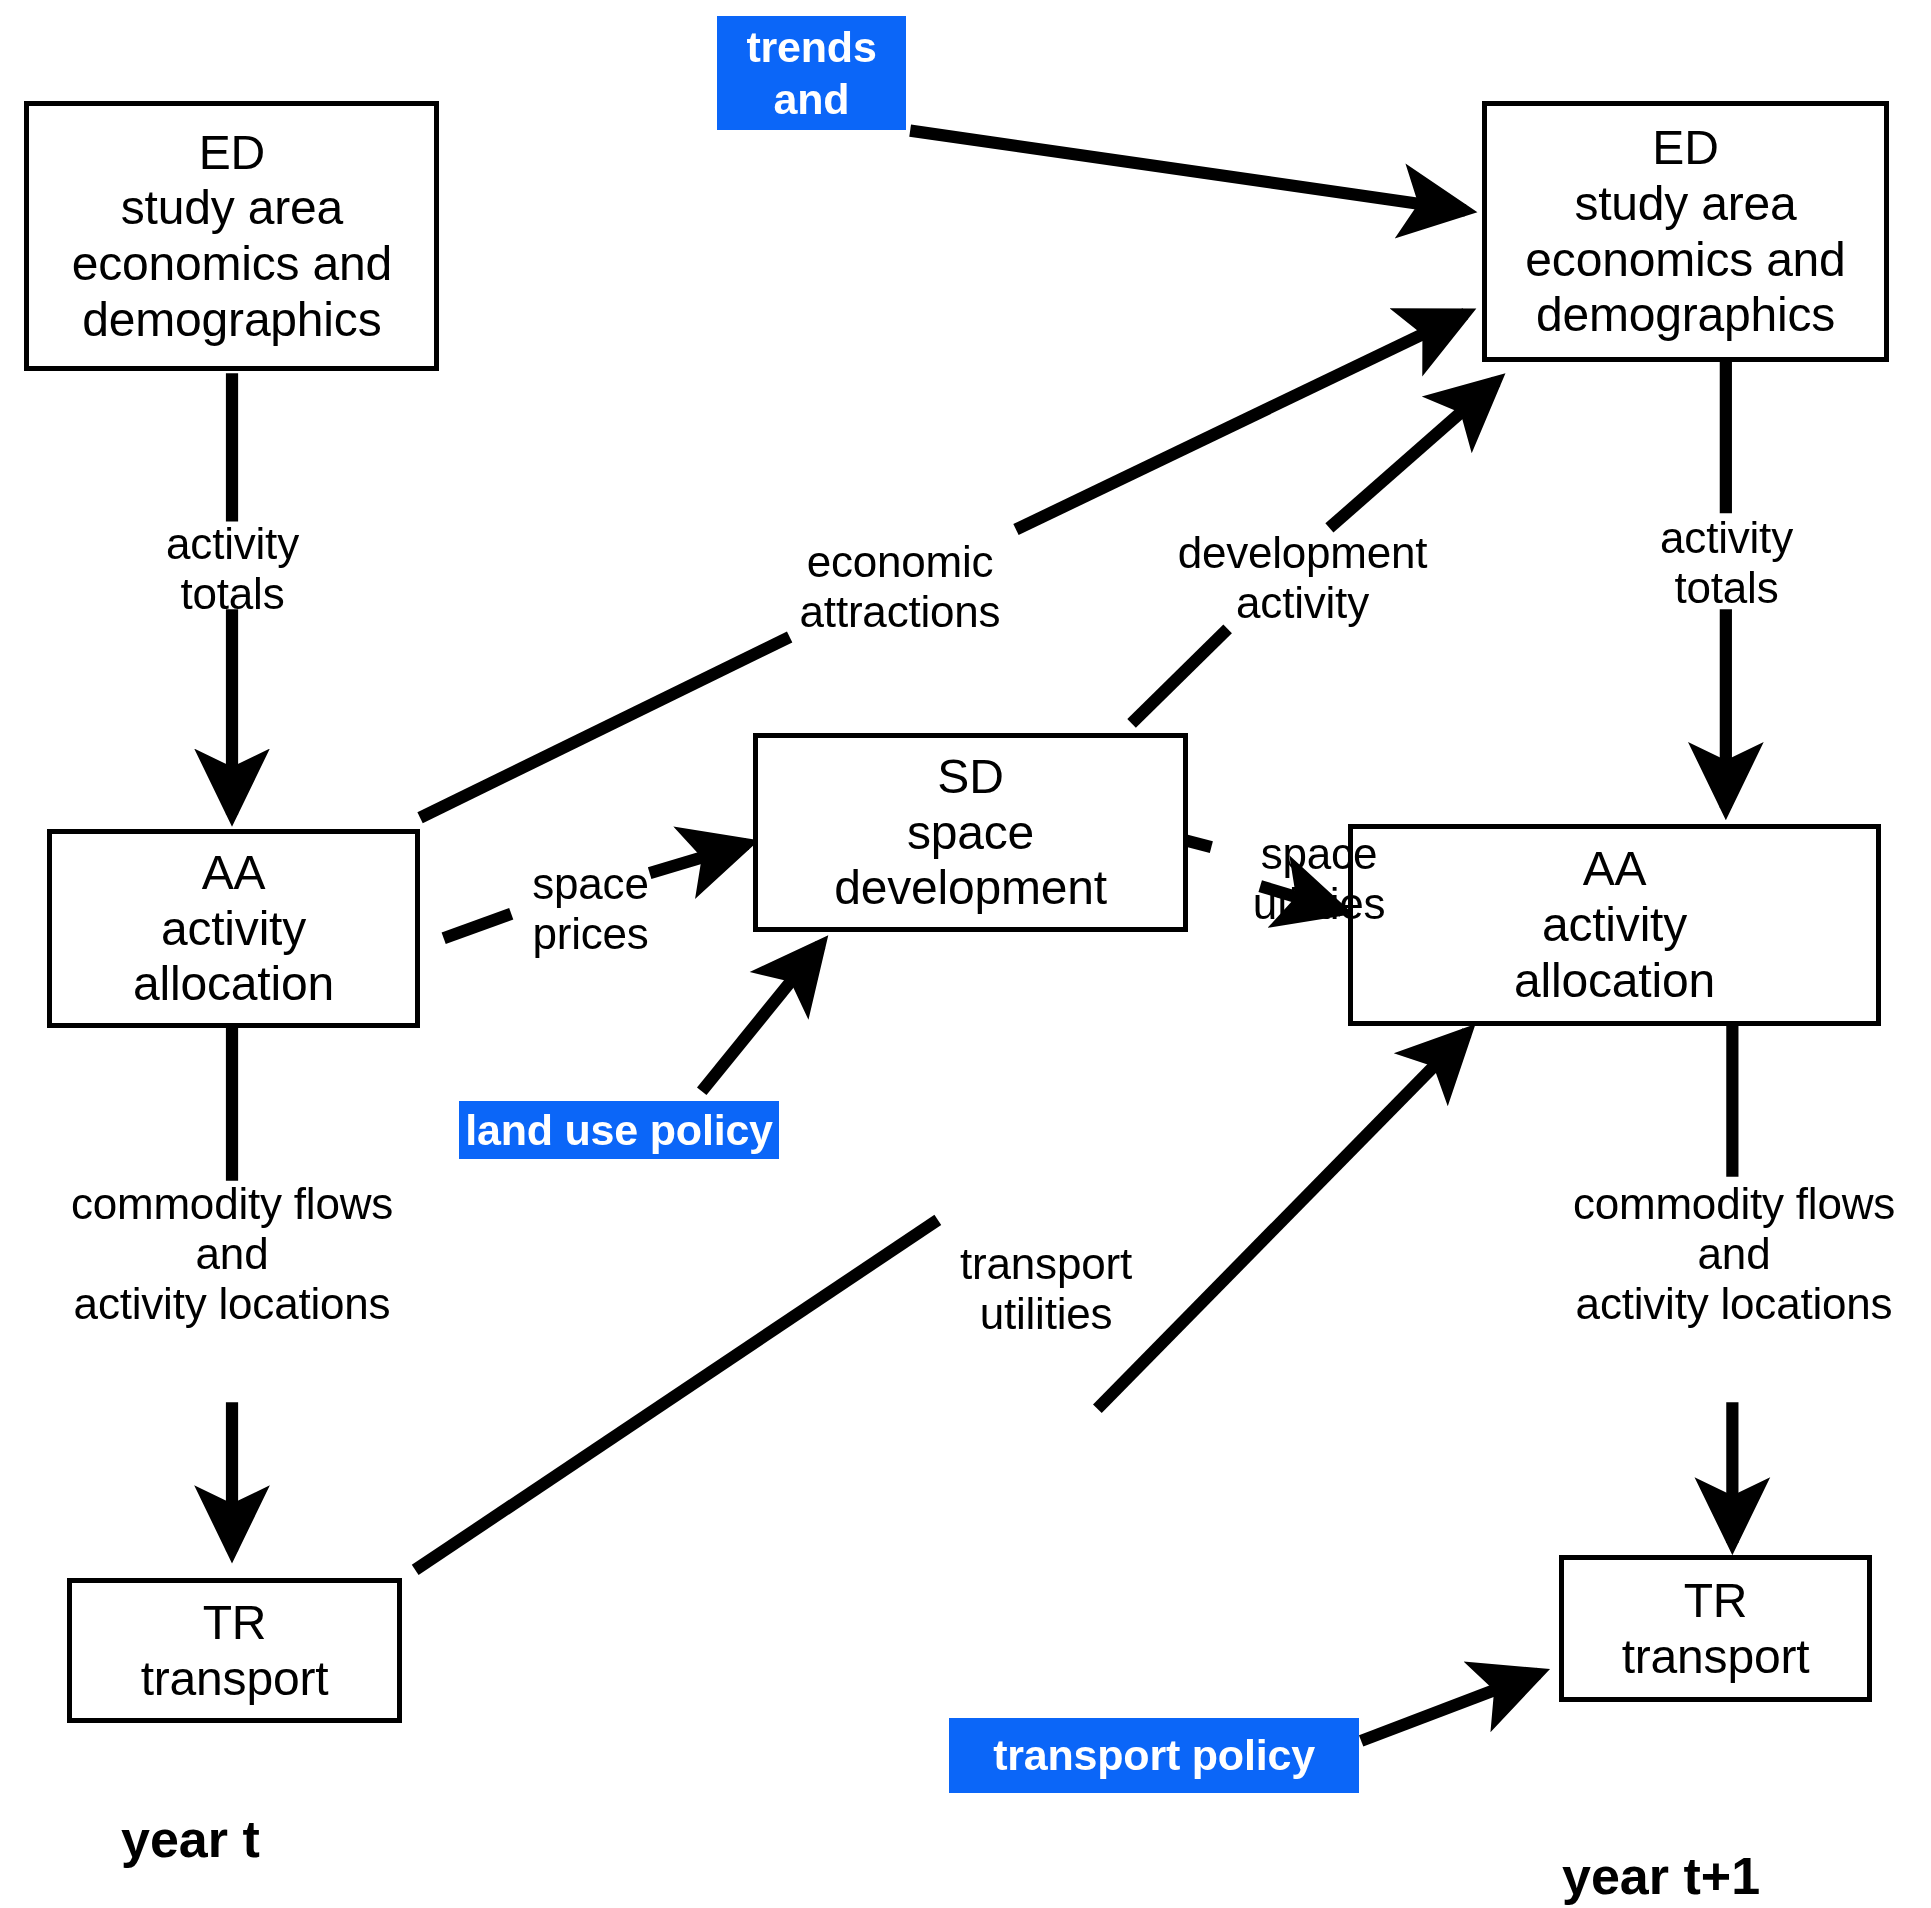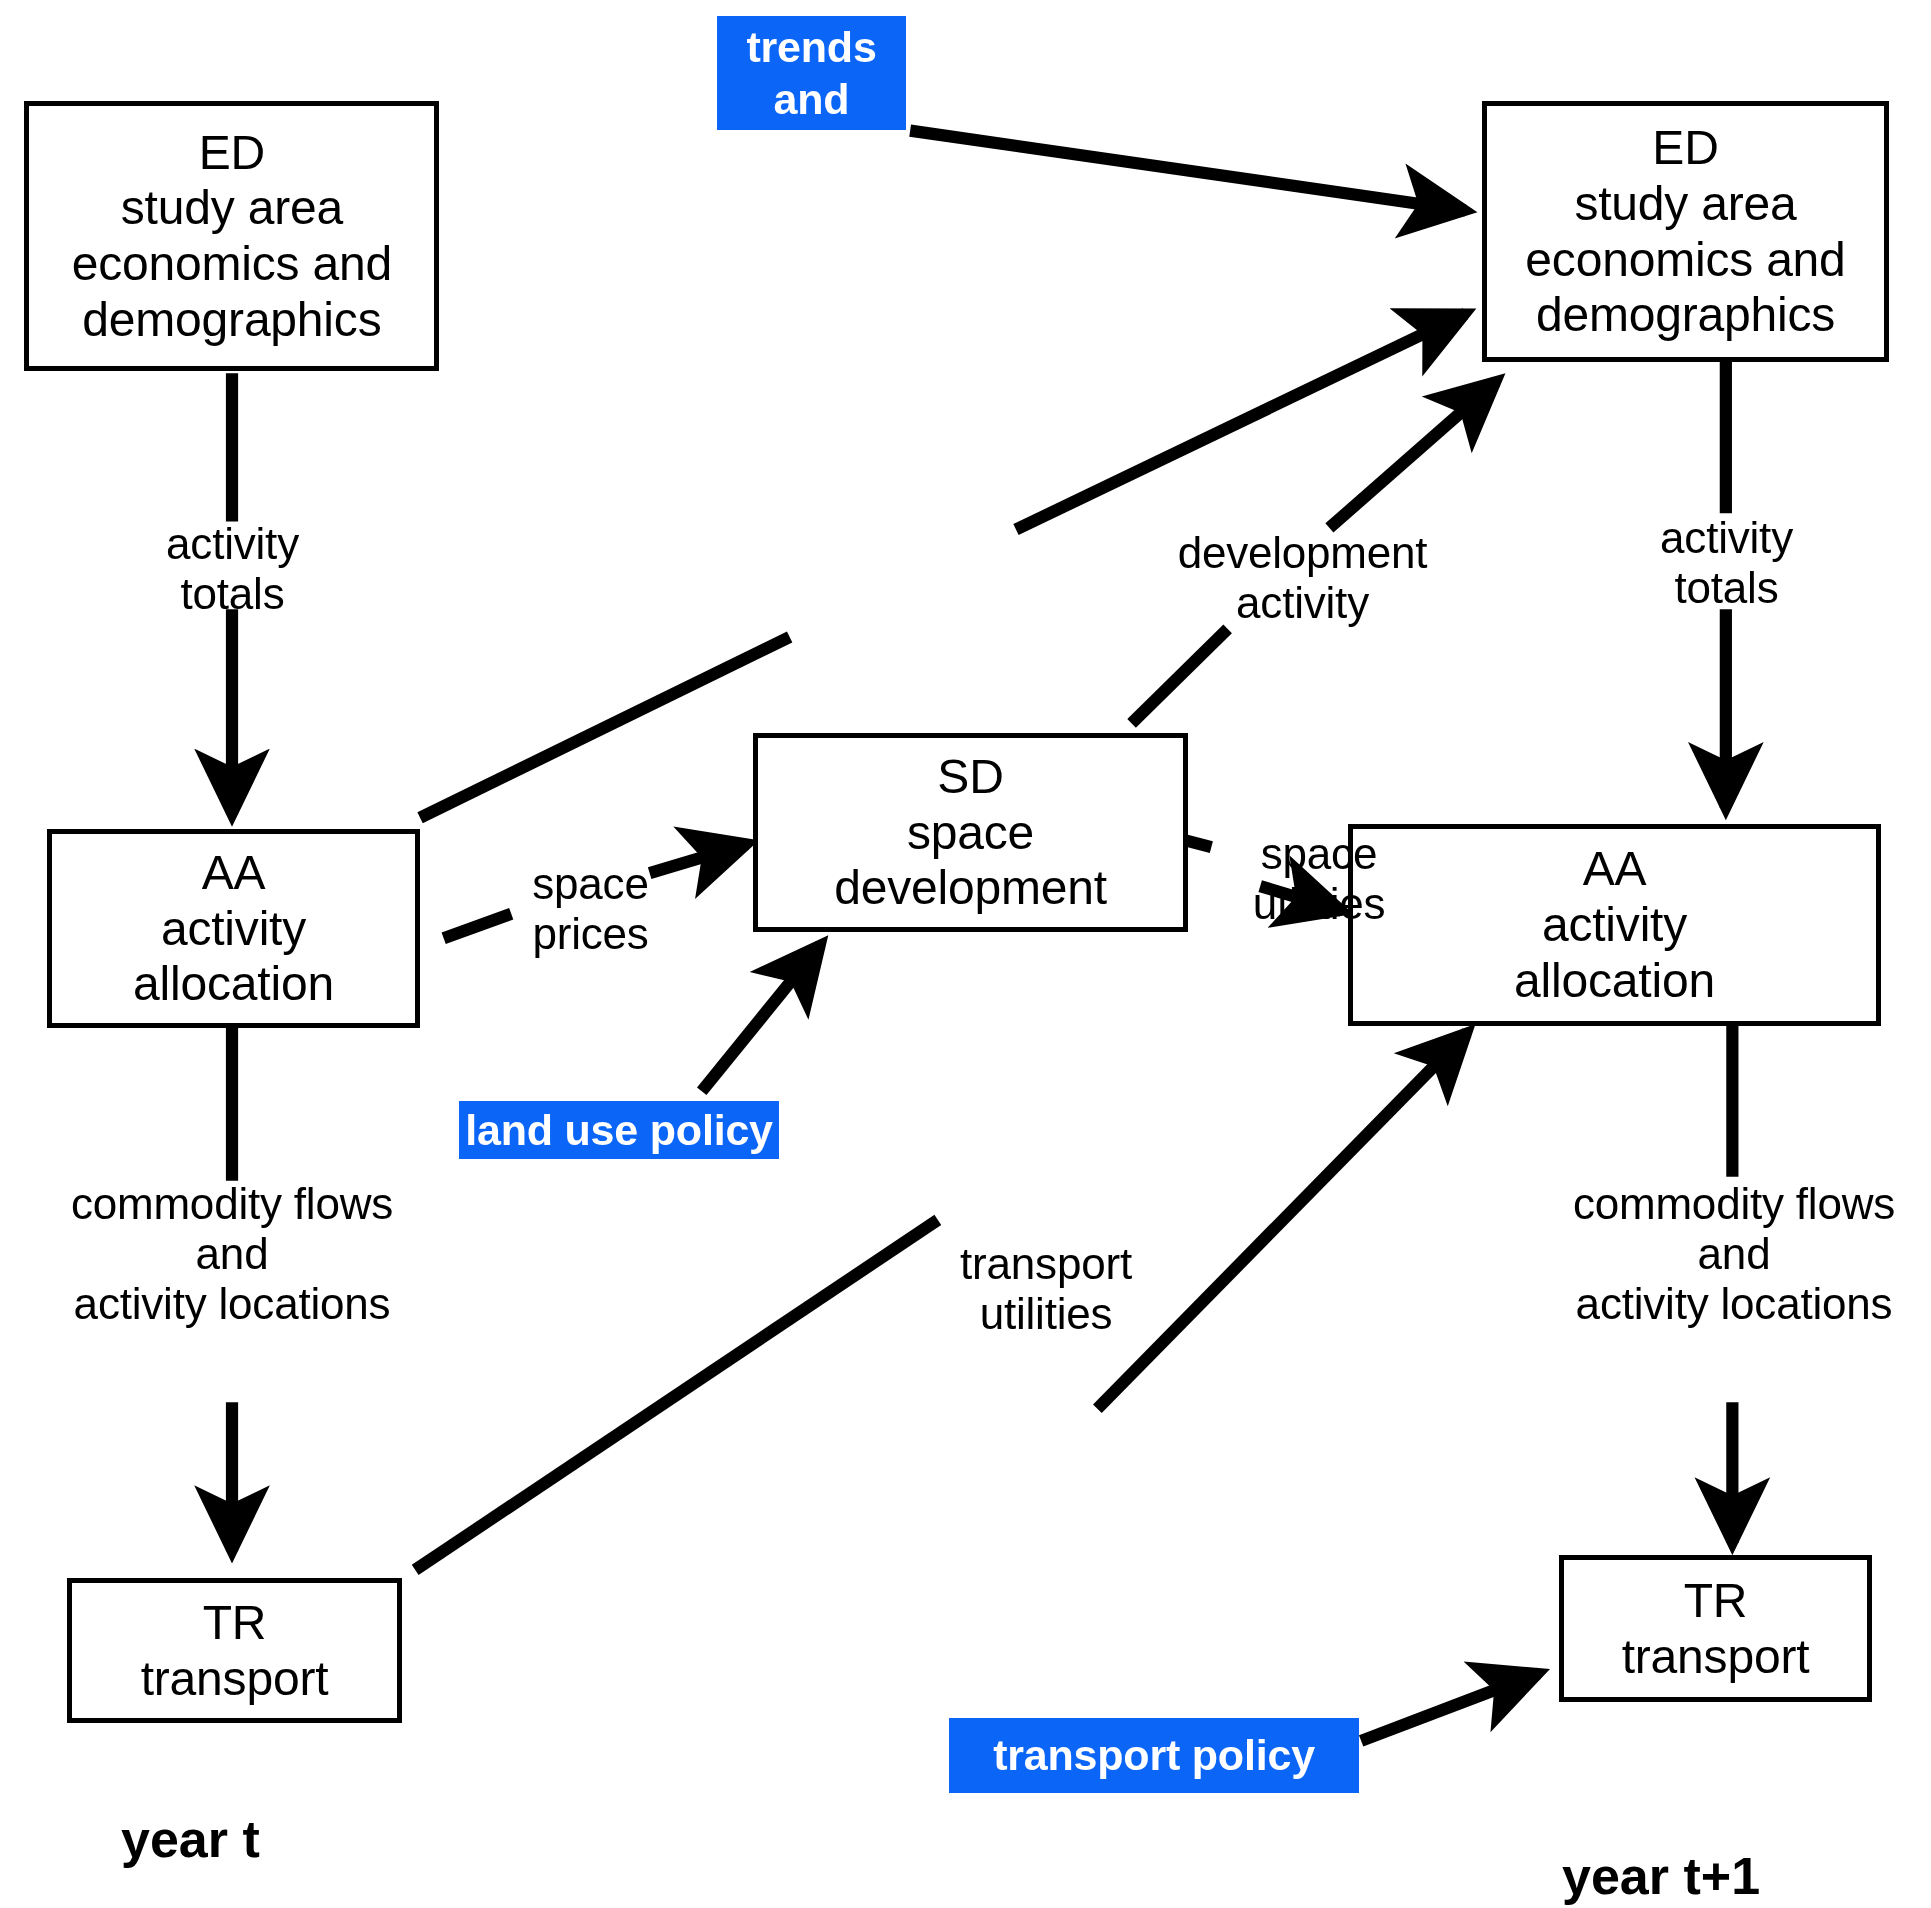--- a/index.html
+++ b/index.html
@@ -161,20 +161,24 @@
   <div class="edgelabel" style="left:98px;top:519px;width:269px;">
     <span class="ln">activity</span>
     <span class="ln">totals</span>
   </div>
 
   <div class="edgelabel" style="left:1592px;top:513px;width:269px;">
     <span class="ln">activity</span>
     <span class="ln">totals</span>
   </div>
 
+  <div class="edgelabel" style="left:778px;top:537px;width:244px;">
+    <span class="ln">economic</span>
+    <span class="ln">attractions</span>
+  </div>
 
   <div class="edgelabel" style="left:1172px;top:528px;width:261px;">
     <span class="ln">development</span>
     <span class="ln">activity</span>
   </div>
 
   <div class="edgelabel" style="left:505px;top:859px;width:171px;">
     <span class="ln">space</span>
     <span class="ln">prices</span>
   </div>

